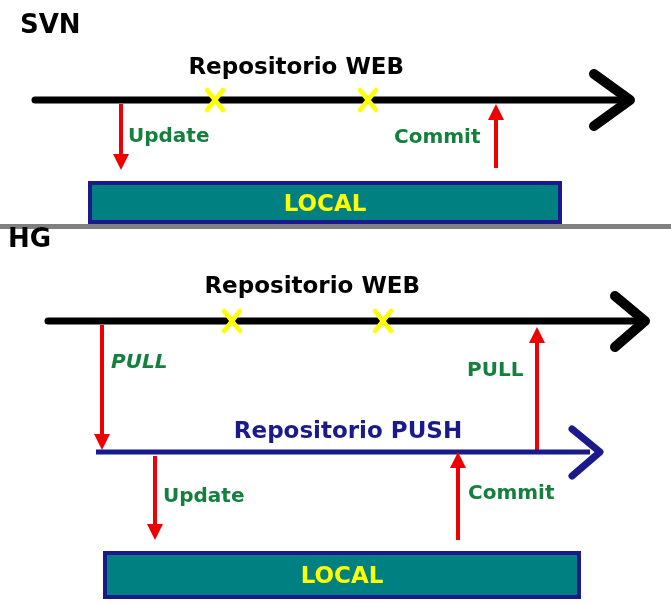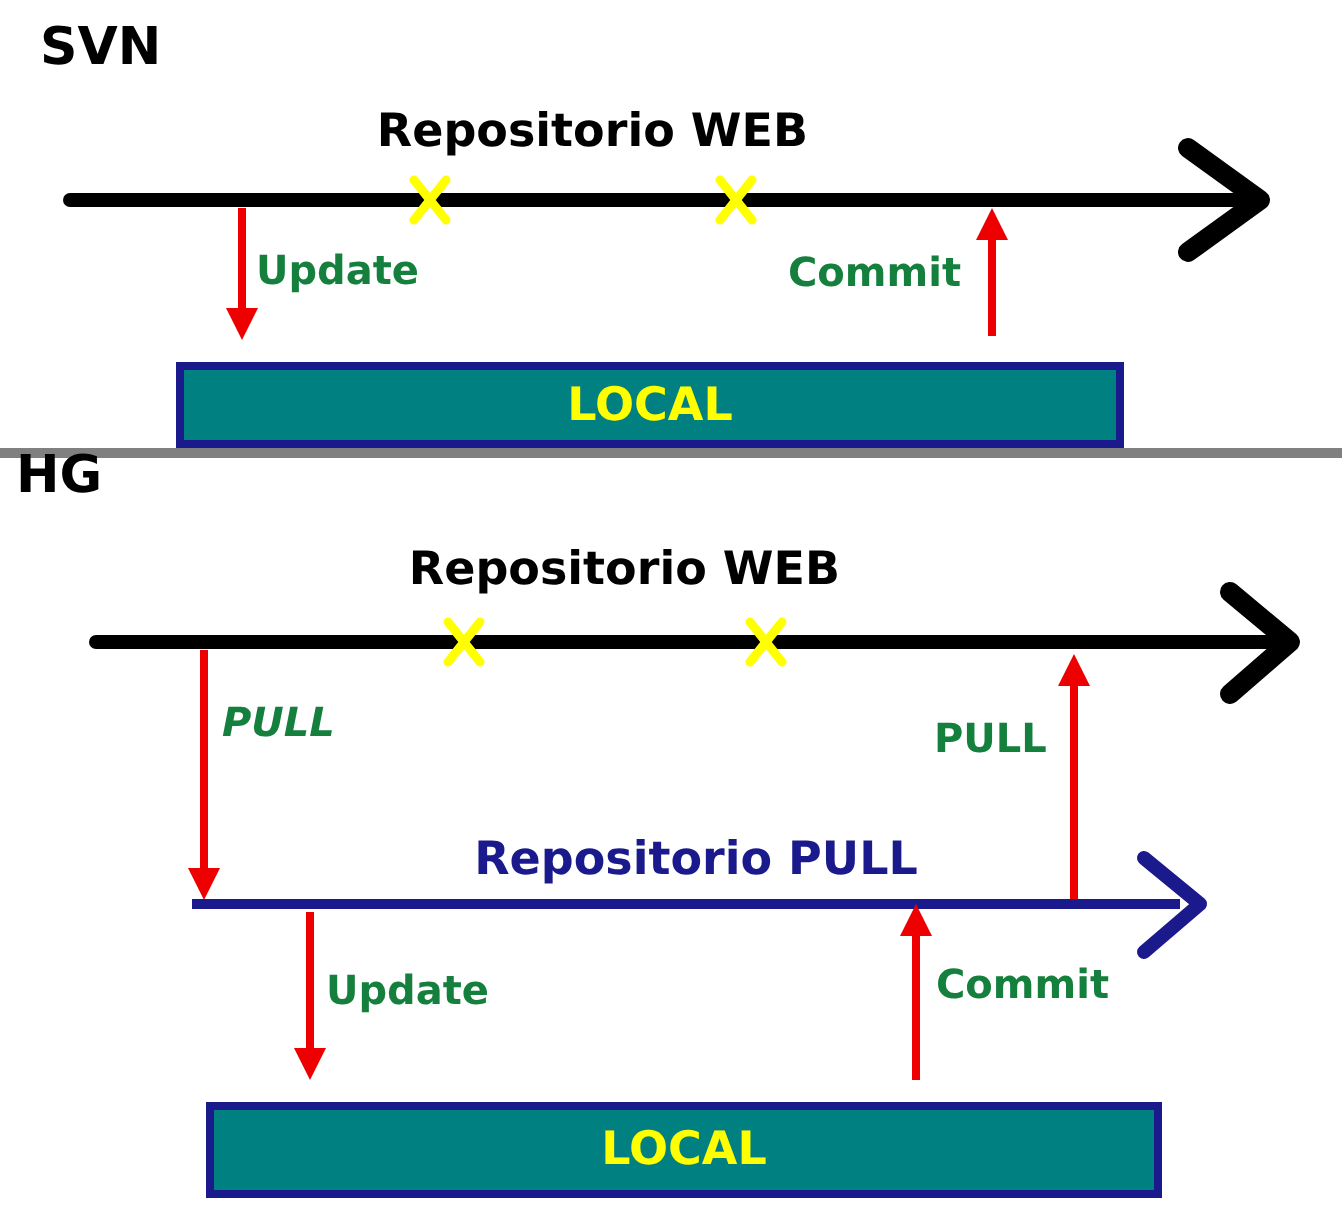--- a/index.html
+++ b/index.html
@@ -116,21 +116,21 @@
   <div class="divider"></div>
 
   <div class="lbl section-lbl" style="left:8px;top:224px;">HG</div>
 
   <div class="lbl title-lbl" style="left:196px;top:273px;width:224px;">Repositorio WEB</div>
 
   <div class="lbl red-lbl" style="left:111px;top:350px;font-style:italic;">PULL</div>
 
   <div class="lbl red-lbl" style="left:467px;top:358px;">PULL</div>
 
-  <div class="lbl navy-lbl" style="left:233px;top:418px;width:230px;">Repositorio PULL</div>
+  <div class="lbl navy-lbl" style="left:233px;top:418px;width:230px;">Repositorio PUSH</div>
 
   <div class="lbl red-lbl" style="left:163px;top:484px;">Update</div>
 
   <div class="lbl red-lbl" style="left:468px;top:481px;">Commit</div>
 
   <div class="local-box" style="left:103px;top:540px;width:478px;height:48px;">
     <span>LOCAL</span>
   </div>
 
 </div>

